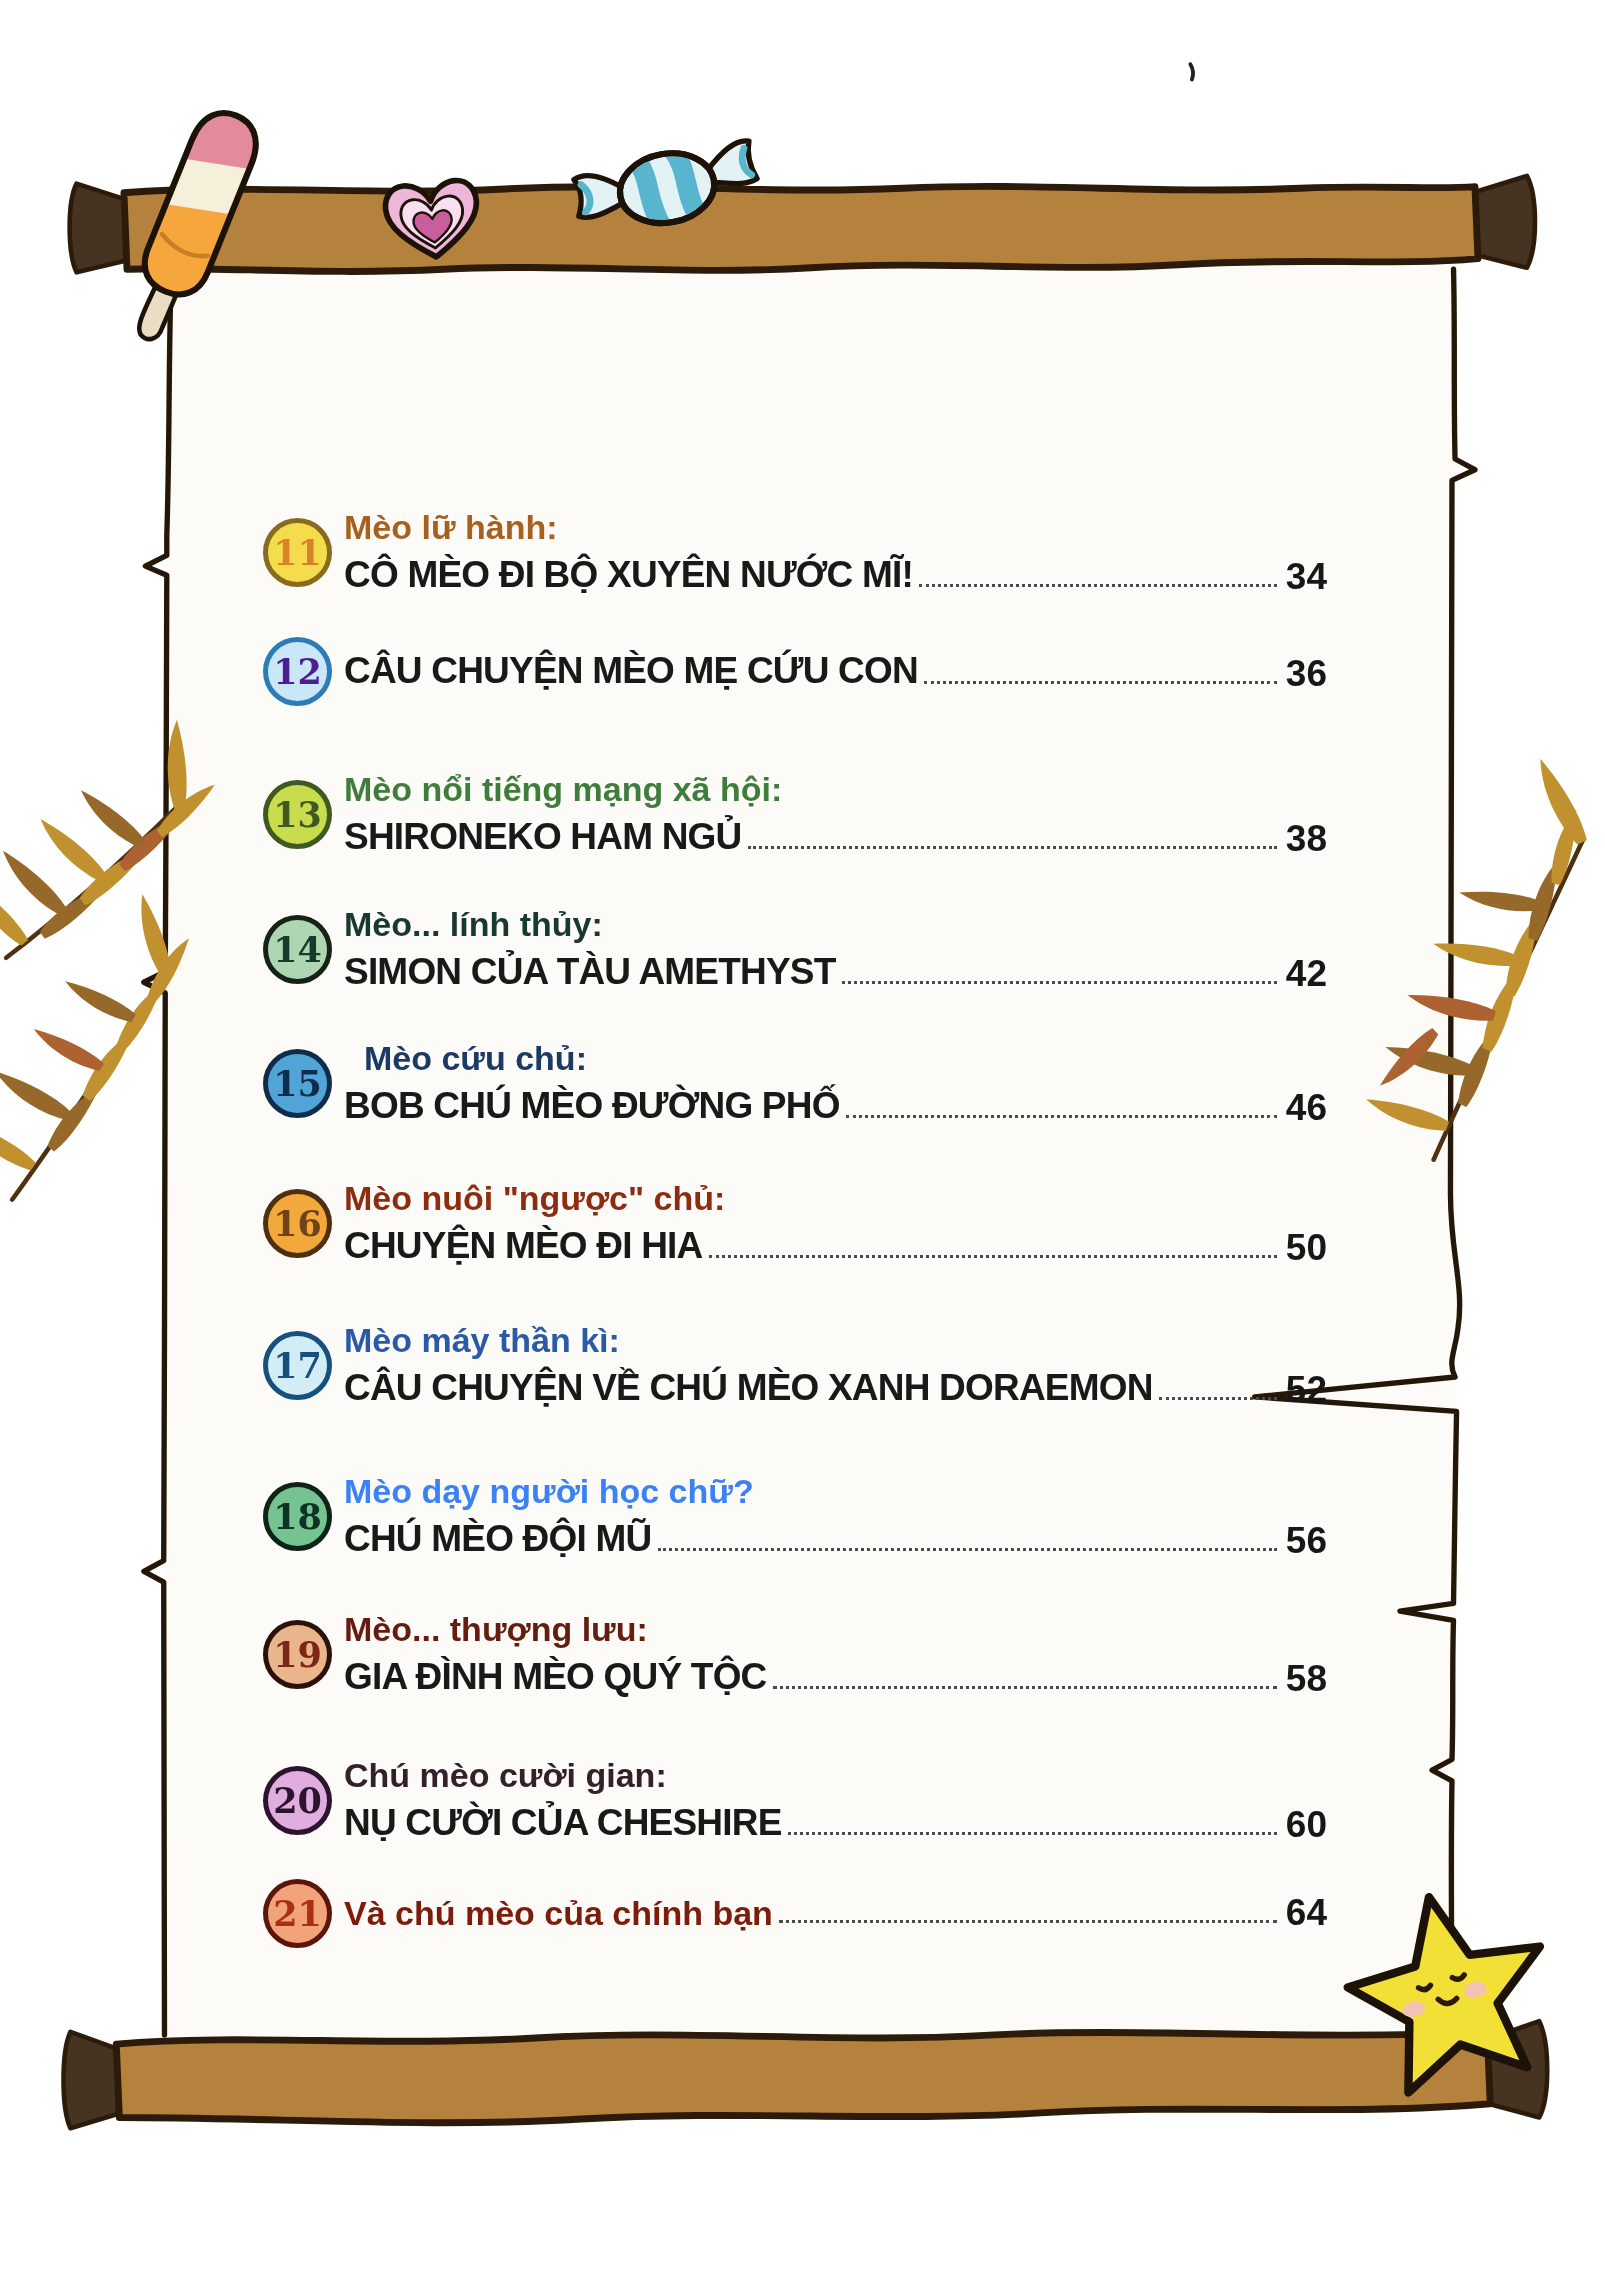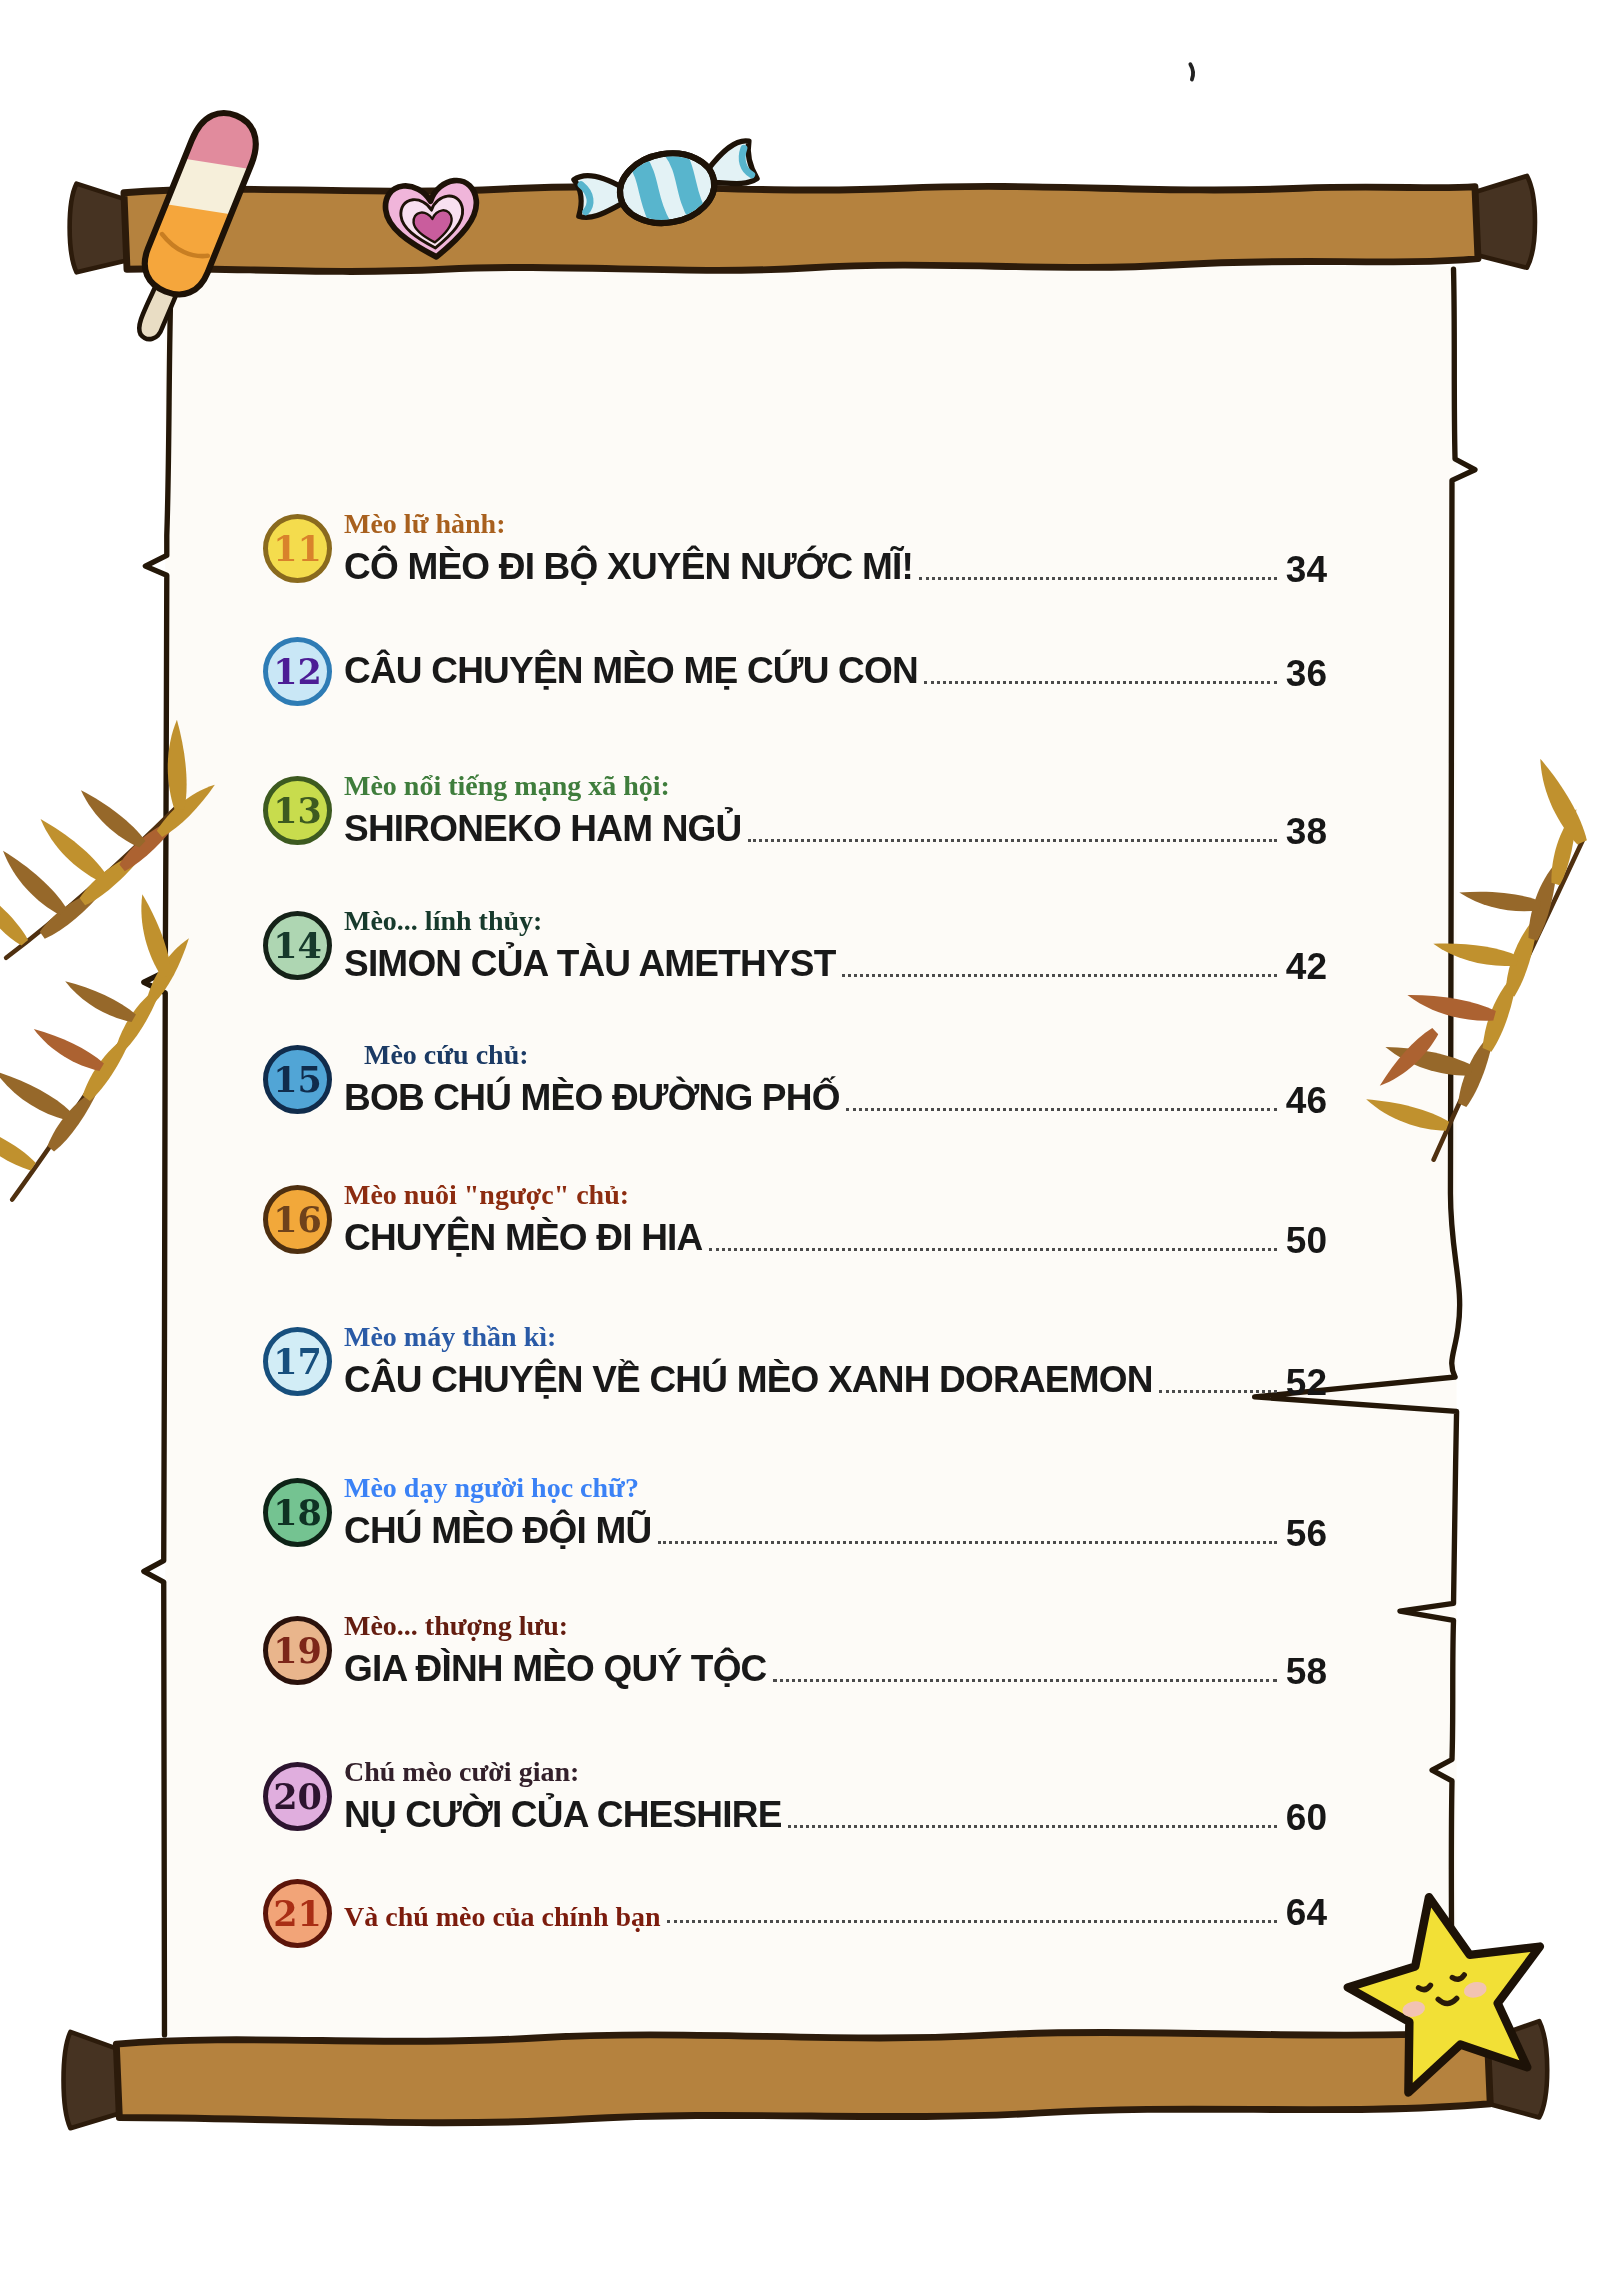--- a/index.html
+++ b/index.html
@@ -17,21 +17,21 @@
   .ink{stroke:#1d1207;stroke-linejoin:round}
   .face{stroke:#2a1a09;stroke-width:7;stroke-linecap:round;fill:none}
 
   
   .toc{position:absolute;left:0;top:0;width:100%;height:100%}
   .entry{position:absolute;left:263px;width:1064px;display:flex;align-items:center;gap:12px}
   .circle{flex:0 0 69px;width:69px;height:69px;border-radius:50%;border:5.4px solid #000;
           display:flex;align-items:center;justify-content:center;
           font-family:"DejaVu Serif",serif;font-weight:bold;font-size:35px;background:#eee}
   .etext{flex:1;min-width:0}
-  .etitle{font-family:Liberation Serif, serif;font-weight:bold;font-size:28px;line-height:1.2;margin-bottom:3.8px}
+  .etitle{font-family:Liberation Sans, sans-serif;font-weight:bold;font-size:34px;line-height:1.2;margin-bottom:3.8px}
   .esub-row{display:flex;align-items:flex-end}
   .esub{font-family:"Liberation Sans","DejaVu Sans",sans-serif;font-weight:bold;font-size:37px;
         letter-spacing:-0.8px;color:#191919;line-height:1.25;white-space:nowrap}
   .leader{flex:1;border-bottom:3.8px dotted #4b4b4b;margin:0 9.2px 10.7px 6.1px;min-width:23px}
   .epage{font-family:"Liberation Sans","DejaVu Sans",sans-serif;font-weight:bold;font-size:37px;
          color:#171717;line-height:1.1}
   .entry.single .etitle{margin-bottom:0;white-space:nowrap}
   .entry.single .esub-row{align-items:flex-end}
 </style>
 </head>

